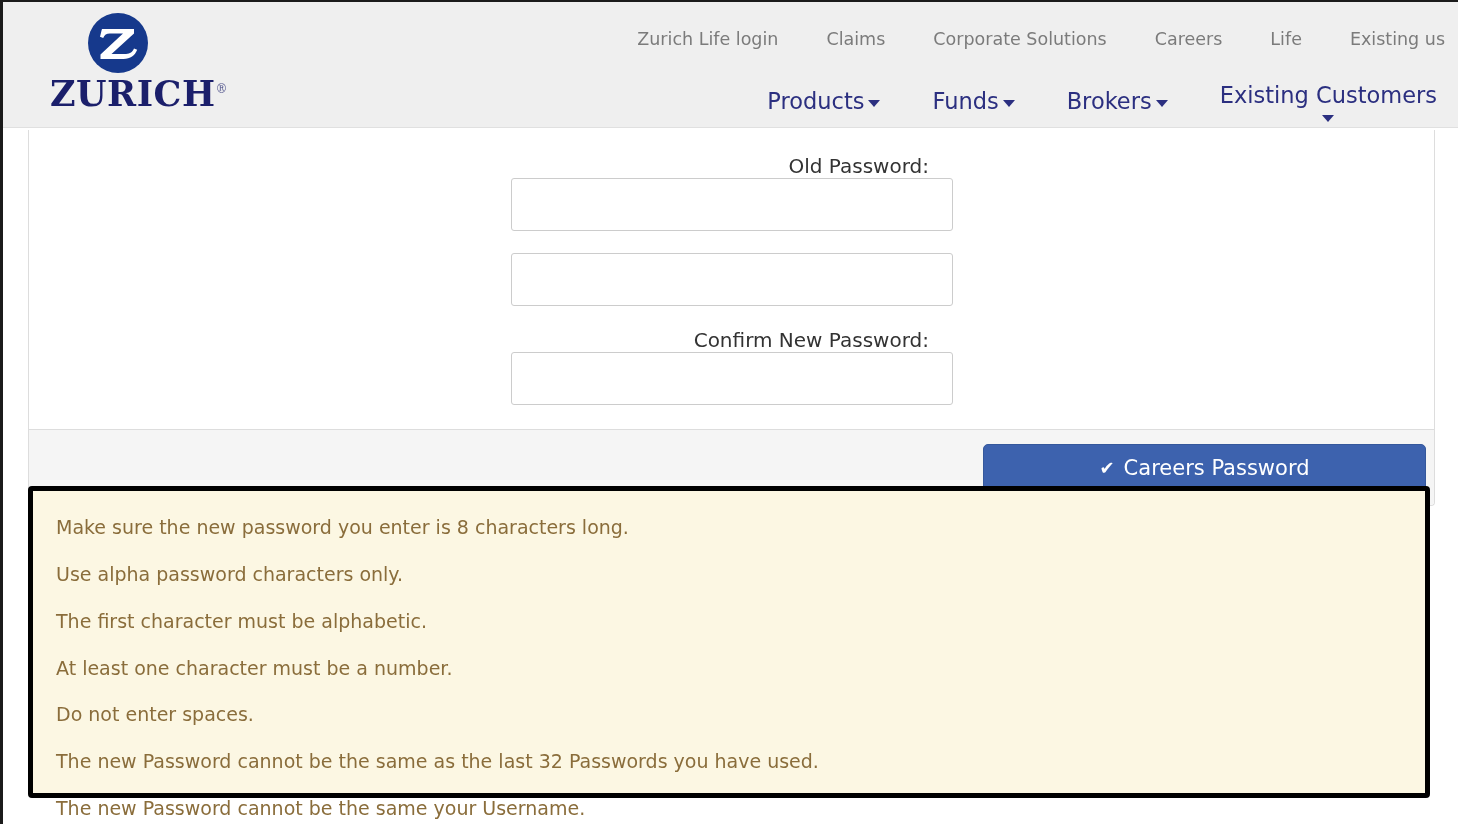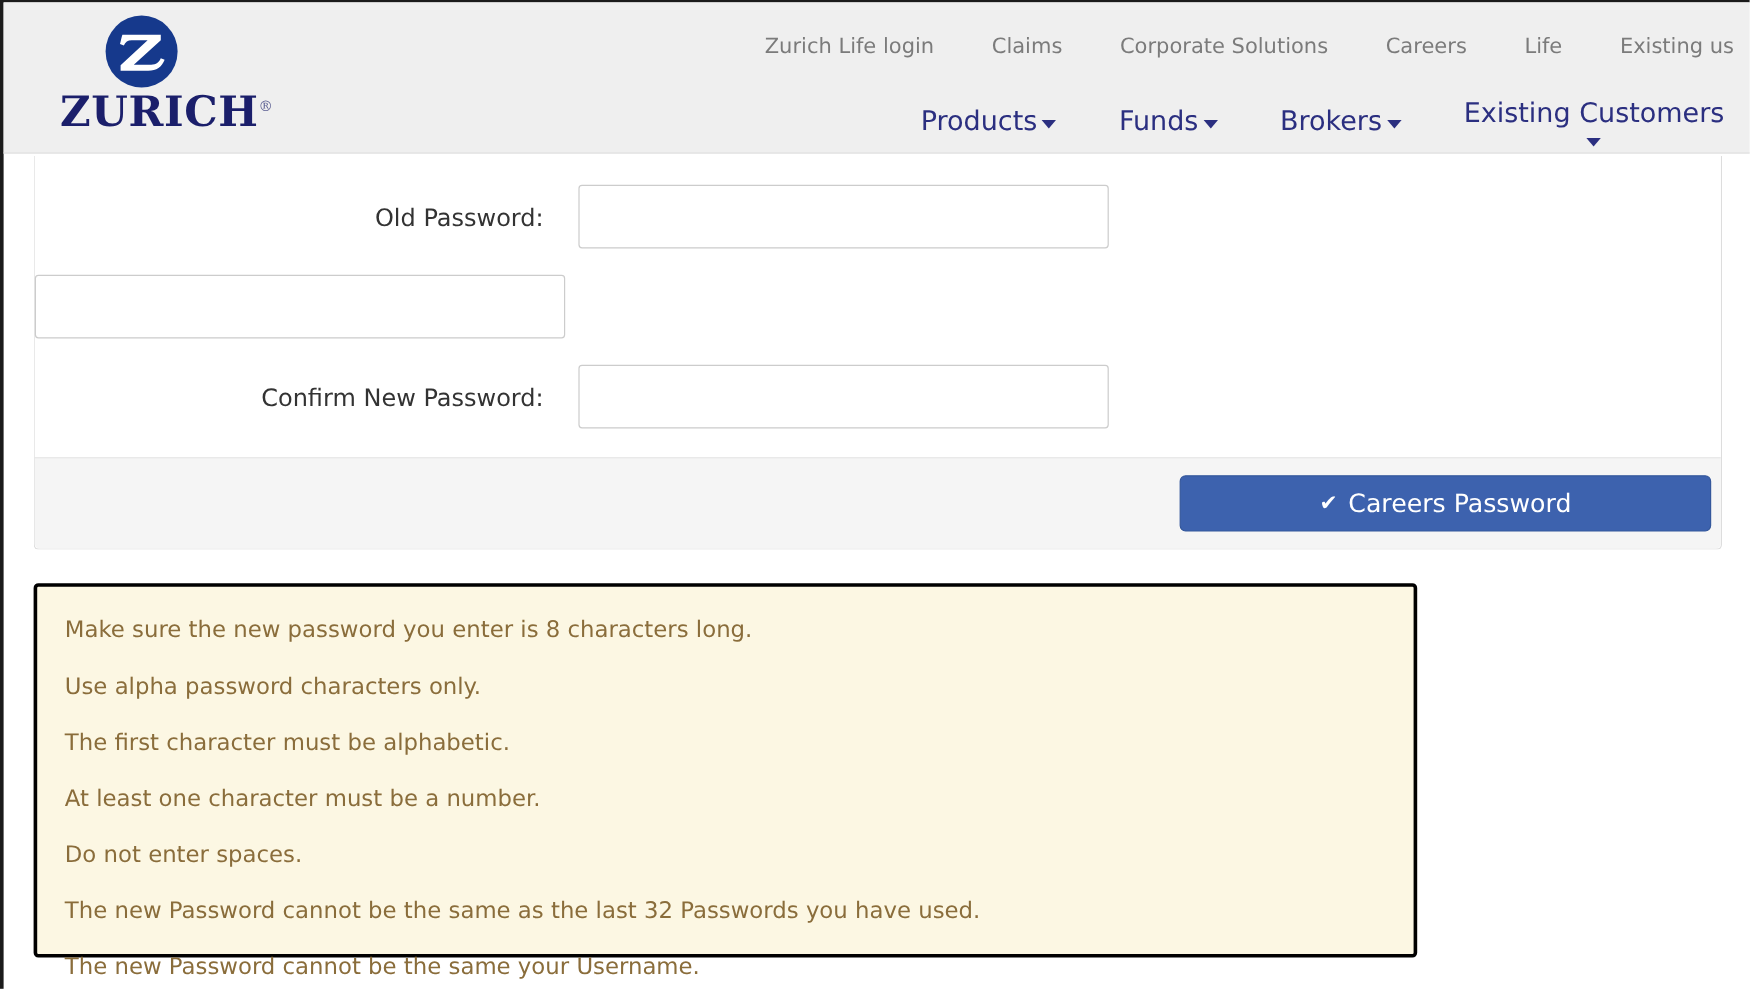--- a/index.html
+++ b/index.html
@@ -128,20 +128,21 @@
 
   .panel-body {
     padding: 24px 0 18px 0;
     background: #ffffff;
   }
 
   .form-row {
     display: flex;
     align-items: center;
     margin-bottom: 22px;
+    flex-direction: column;
   }
   .form-row:last-child { margin-bottom: 6px; }
 
   .form-label {
     width: 453px;
     text-align: right;
     padding-right: 29px;
     box-sizing: border-box;
     color: #333333;
     font-size: 20px;
@@ -193,24 +194,24 @@
     line-height: 1;
     position: relative;
     top: 0px;
   }
 
   
   .alert {
     position: absolute;
     left: 25px;
     top: 484px;
-    width: 1153px;
+    width: 1402px;
     height: 312px;
     background: #fcf7e3;
-    border: 3px solid #000000;
+    border: 5px solid #000000;
     border-radius: 4px;
     box-sizing: border-box;
     padding: 26px 0 0 23px;
   }
   .alert p {
     margin: 0 0 25px 0;
     color: #8a6d3b;
     font-size: 19px;
     line-height: 1.15;
   }

